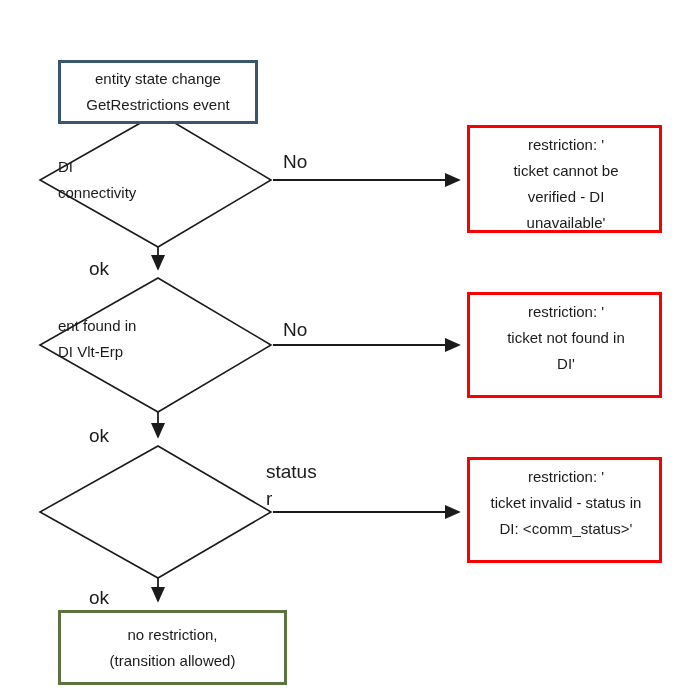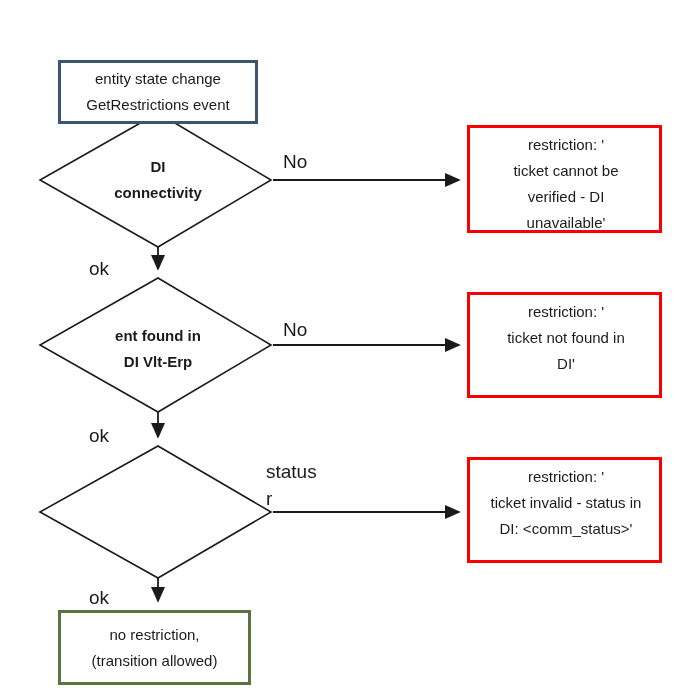--- a/index.html
+++ b/index.html
@@ -31,33 +31,32 @@
   .restriction-node {
     left: 467px; width: 195px;
     border: 3px solid var(--c-restriction, #FB0000);
     padding: 4px 8px 0 11px;
     text-align: center;
   }
   .restriction-1 { top: 125px; height: 108px; }
   .restriction-2 { top: 292px; height: 106px; }
   .restriction-3 { top: 457px; height: 106px; }
   .end-node {
-    left: 58px; top: 610px; width: 193px; height: 75px;
+    left: 58px; top: 610px; width: 229px; height: 75px;
     border: 3px solid var(--c-end, #5A7340);
     display: flex; align-items: center; justify-content: center;
     text-align: center;
   }
   .diamond-label {
     position: absolute;
     left: 58px; width: 200px;
-    text-align: center;
-    font-size: 15px; line-height: 26px; font-weight: bold;
+    font-size: 15px; line-height: 26px;
   }
   .diamond-label-1 { top: 154px; }
-  .diamond-label-2 { top: 323px; }
+  .diamond-label-2 { top: 313px; }
   .diamond-label-3 { top: 486px; }
   .edge-label {
     position: absolute;
     font-size: 19px; line-height: 27px;
   }
   .no-1 { left: 283px; top: 148px; }
   .no-2 { left: 283px; top: 316px; }
   .another { left: 266px; top: 458px; width: 58px; }
   .ok-1 { left: 89px; top: 255px; }
   .ok-2 { left: 89px; top: 422px; }

